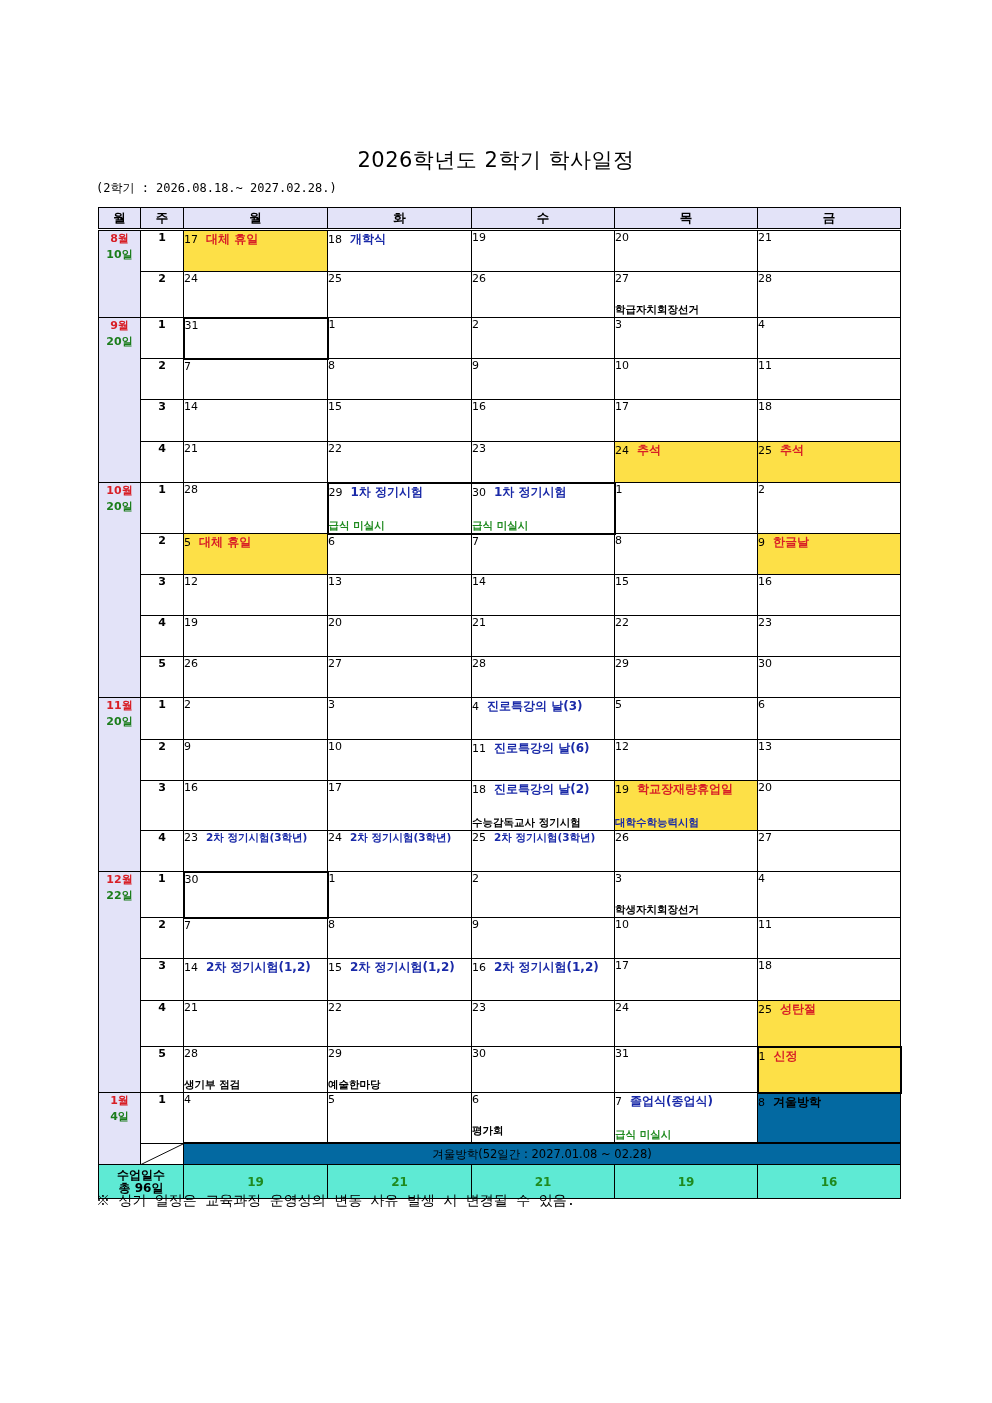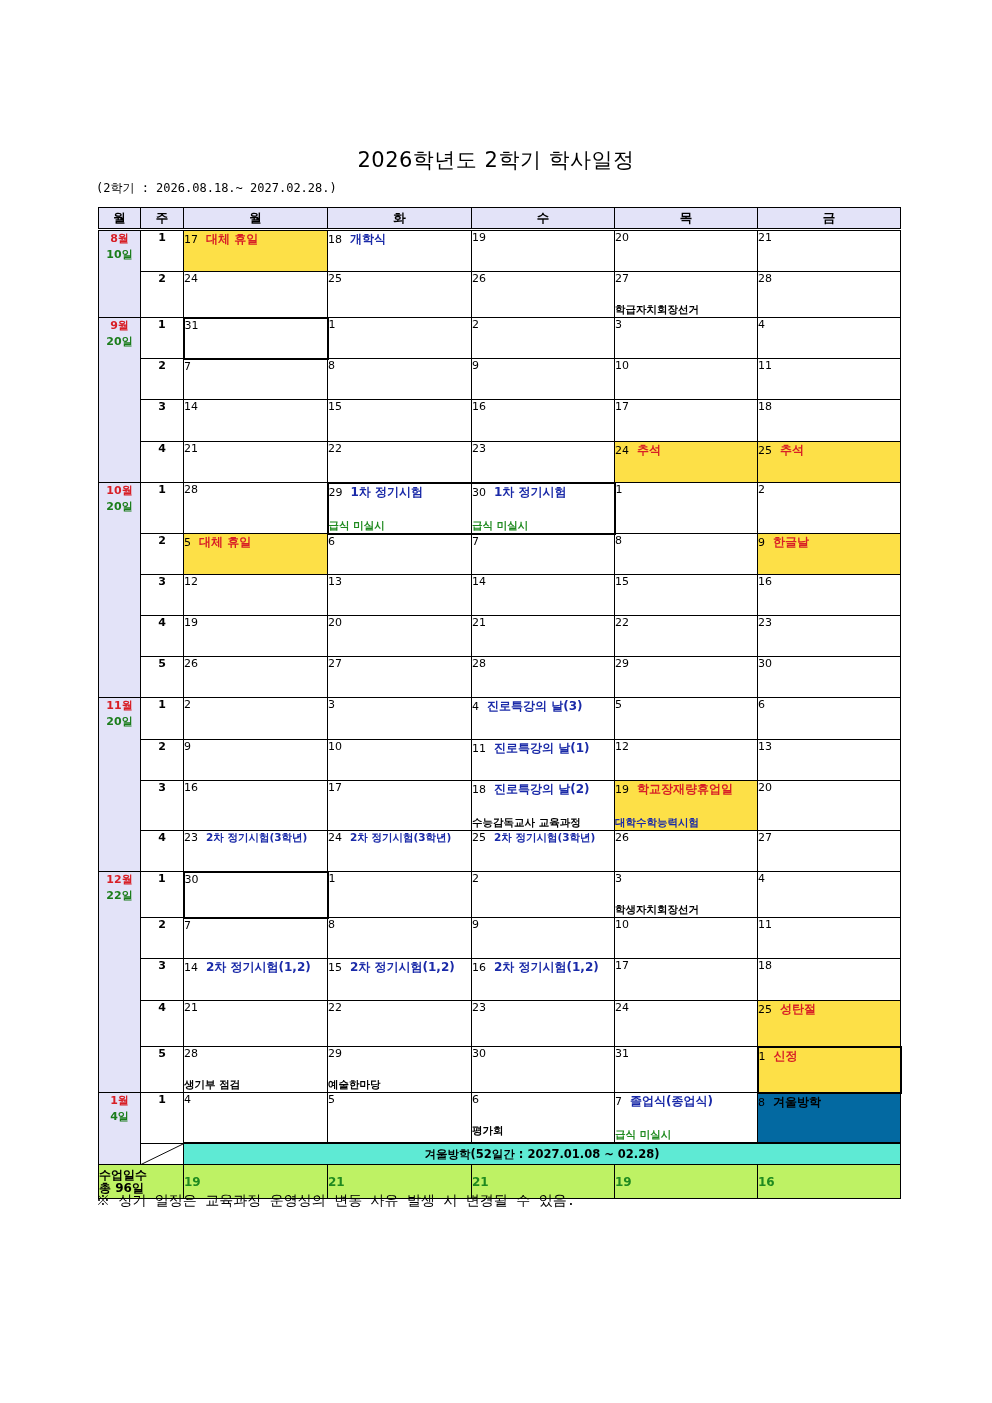--- a/index.html
+++ b/index.html
@@ -17,24 +17,24 @@
   td.day .num { font-size:11px; margin-right:8px; }
   td.day .ev { font-weight:bold; font-size:12px; }
   td.day .sub { display:block; margin-top:18px; font-size:10.5px; font-weight:bold; }
   .hol { background:#fde047; }
   .grey { background:#0369a1; }
   .red { color:#d81f26; }
   .blue { color:#1a2aa8; }
   .blue-sm { color:#1a2aa8; font-size:10.5px !important; }
   .green { color:#1f8a1f; }
   .black { color:#000; }
-  tr.winter td.wband { background:#5eead4; height:20px; text-align:center; vertical-align:middle; font-size:11.5px; font-weight:bold; }
+  tr.winter td.wband { background:#0369a1; height:20px; text-align:center; vertical-align:middle; font-size:11.5px; font-weight:normal; }
   td.diag { position:relative; }
   td.diag svg { position:absolute; left:0; top:0; width:100%; height:100%; }
-  tr.total td { background:#bef264; height:33px; vertical-align:middle;margin-left:16px; }
+  tr.total td { background:#5eead4; height:33px; text-align:center; vertical-align:middle;margin-left:16px; }
   tr.total td.tlabel { font-weight:bold; font-size:12px; line-height:13px; }
   tr.total td.tval { color:#1f8a1f; font-weight:bold; font-size:12px; }
   .thick-top td { border-top:2.5px solid #000; }
   .box-l { border-left:2.5px solid #000 !important; }
   .box-r { border-right:2.5px solid #000 !important; }
   .box-t { border-top:2.5px solid #000 !important; }
   .box-b { border-bottom:2.5px solid #000 !important; }
   .notes { position:absolute; top:1190px; left:96px; font-size:14px; line-height:21px; font-family:"DejaVu Sans Mono", "Liberation Mono", monospace; }
   .notes div { white-space:nowrap; }
   .notes .ul { text-decoration:underline; }
@@ -176,29 +176,29 @@
         <td class="day"><span class="num">2</span></td>
         <td class="day"><span class="num">3</span></td>
         <td class="day"><span class="num">4</span><span class="ev blue">진로특강의 날(3)</span></td>
         <td class="day"><span class="num">5</span></td>
         <td class="day"><span class="num">6</span></td>
       </tr>
       <tr>
         <td class="week" style="height: 40px;">2</td>
         <td class="day"><span class="num">9</span></td>
         <td class="day"><span class="num">10</span></td>
-        <td class="day"><span class="num">11</span><span class="ev blue">진로특강의 날(1)</span></td>
+        <td class="day"><span class="num">11</span><span class="ev blue">진로특강의 날(6)</span></td>
         <td class="day"><span class="num">12</span></td>
         <td class="day"><span class="num">13</span></td>
       </tr>
       <tr>
         <td class="week" style="height: 40px;">3</td>
         <td class="day"><span class="num">16</span></td>
         <td class="day"><span class="num">17</span></td>
-        <td class="day"><span class="num">18</span><span class="ev blue">진로특강의 날(2)</span><span class="sub black">수능감독교사 교육과정</span></td>
+        <td class="day"><span class="num">18</span><span class="ev blue">진로특강의 날(2)</span><span class="sub black">수능감독교사 정기시험</span></td>
         <td class="day hol"><span class="num">19</span><span class="ev red">학교장재량휴업일</span><span class="sub blue">대학수학능력시험</span></td>
         <td class="day"><span class="num">20</span></td>
       </tr>
       <tr>
         <td class="week" style="height: 40px;">4</td>
         <td class="day"><span class="num">23</span><span class="ev blue-sm">2차 정기시험(3학년)</span></td>
         <td class="day"><span class="num">24</span><span class="ev blue-sm">2차 정기시험(3학년)</span></td>
         <td class="day"><span class="num">25</span><span class="ev blue-sm">2차 정기시험(3학년)</span></td>
         <td class="day"><span class="num">26</span></td>
         <td class="day"><span class="num">27</span></td>

